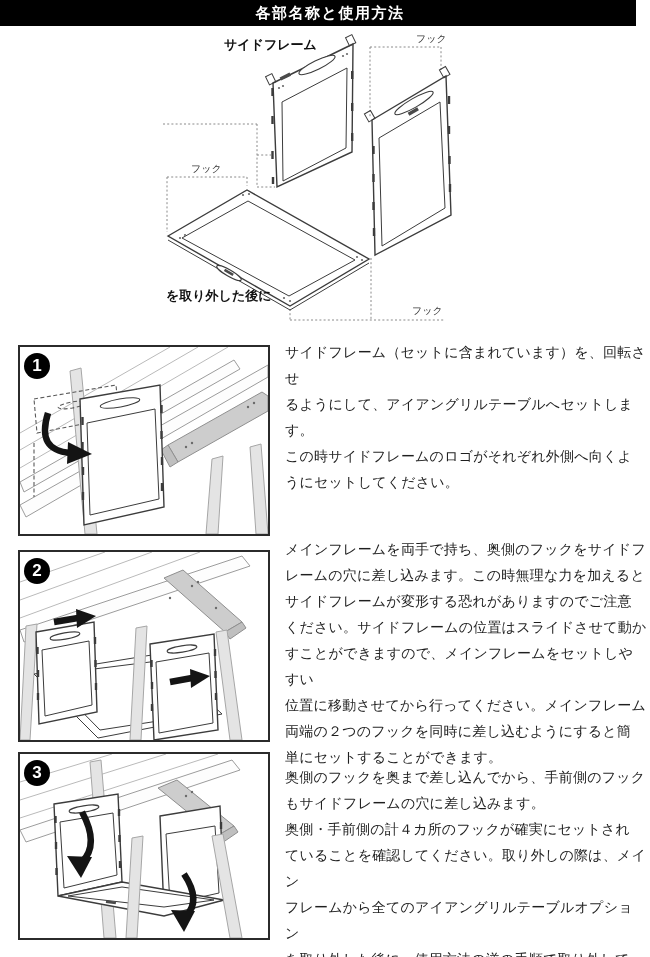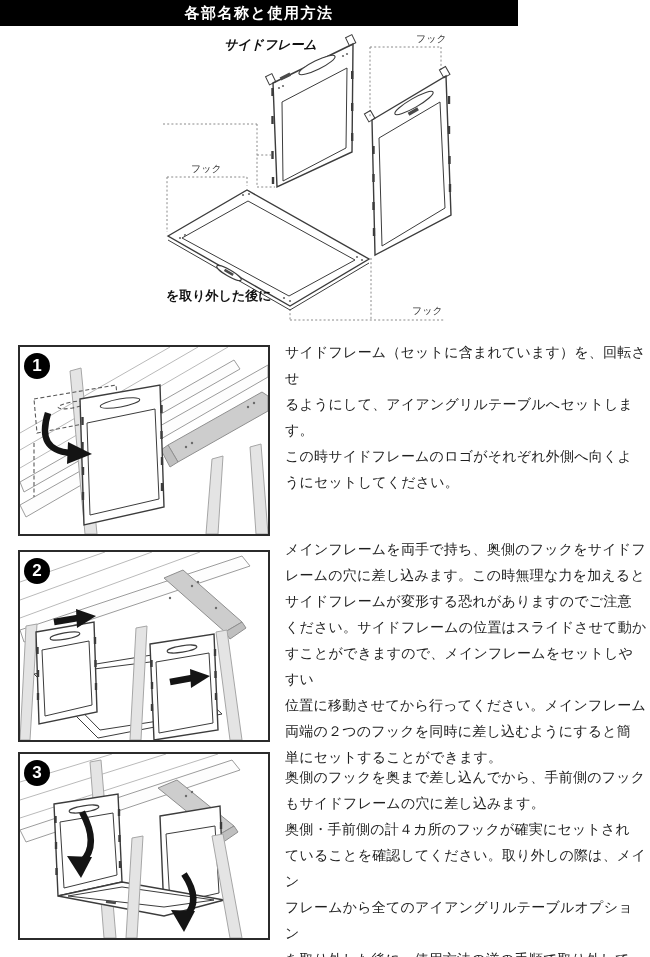--- a/index.html
+++ b/index.html
@@ -1,19 +1,19 @@
 <!DOCTYPE html>
 <html style="--header_bg: #000000; --header_text: #ffffff; --body_text: #1f1f1f; --box_border: #2b2b2b; --badge_bg: #000000; --badge_text: #ffffff;"><head>
 <meta charset="utf-8">
 <style>
   html,body{margin:0;padding:0;background:#fff;}
   .page{position:relative;width:650px;height:957px;background:#fff;overflow:hidden;
         font-family:"Liberation Sans","DejaVu Sans",sans-serif;color:var(--body_text,#1f1f1f);}
-  .titlebar{position:absolute;left:0;top:0;width:518px;height:26px;background:var(--header_bg,#000);
-            display:flex;align-items:center;justify-content:center;}
+  .titlebar{position:absolute;left:0;top:0;width:612px;height:26px;background:var(--header_bg,#000);
+            display:flex;align-items:center;justify-content:center;padding-left:24px;}
   .titlebar span{color:var(--header_text,#fff);font-size:15px;font-weight:700;letter-spacing:1.5px;}
   .parts-diagram{position:absolute;left:0;top:26px;width:650px;height:300px;}
   .parts-diagram svg{position:absolute;left:0;top:0;}
   .dlabel{position:absolute;font-size:10px;color:#3a3a3a;line-height:15px;white-space:pre-line;}
   .dlabel.bold{font-size:13px;font-weight:700;color:#111;}
   .stepbox{position:absolute;left:18px;width:252px;border:2px solid var(--box_border,#2b2b2b);
            background:#fff;box-sizing:border-box;}
   .badge{position:absolute;left:4px;top:6px;width:26px;height:26px;border-radius:50%;
          background:var(--badge_bg,#000);display:flex;align-items:center;justify-content:center;z-index:5;}
   .badge span{color:var(--badge_text,#fff);font-size:17px;font-weight:700;line-height:26px;}
@@ -110,21 +110,21 @@
         <line class="hookdash" x1="373.5" y1="120" x2="373.5" y2="128"></line>
         <line class="hookdash" x1="373.5" y1="148" x2="373.5" y2="156"></line>
         <line class="hookdash" x1="373.5" y1="176" x2="373.5" y2="184"></line>
         <line class="hookdash" x1="374" y1="202" x2="374" y2="210"></line>
         <line class="hookdash" x1="449" y1="70" x2="449" y2="78"></line>
         <line class="hookdash" x1="449" y1="100" x2="449" y2="108"></line>
         <line class="hookdash" x1="449.5" y1="130" x2="449.5" y2="138"></line>
         <line class="hookdash" x1="450" y1="158" x2="450" y2="166"></line>
       </g>
     </svg>
-    <div class="dlabel bold" style="left:224px;top:11px;font-style:italic;">サイドフレーム</div>
+    <div class="dlabel bold" style="left:224px;top:11px;">サイドフレーム</div>
     <div class="dlabel" style="left:416px;top:5px;">フック</div>
     <div class="dlabel" style="left:191px;top:135px;">フック</div>
     <div class="dlabel bold" style="left:166px;top:262px;">を取り外した後に</div>
     <div class="dlabel" style="left:412px;top:277px;">フック</div>
   </div>
 
   <div class="stepbox" style="top:345px;height:191px;">
     <div class="badge">
         <span>1</span>
       </div>

